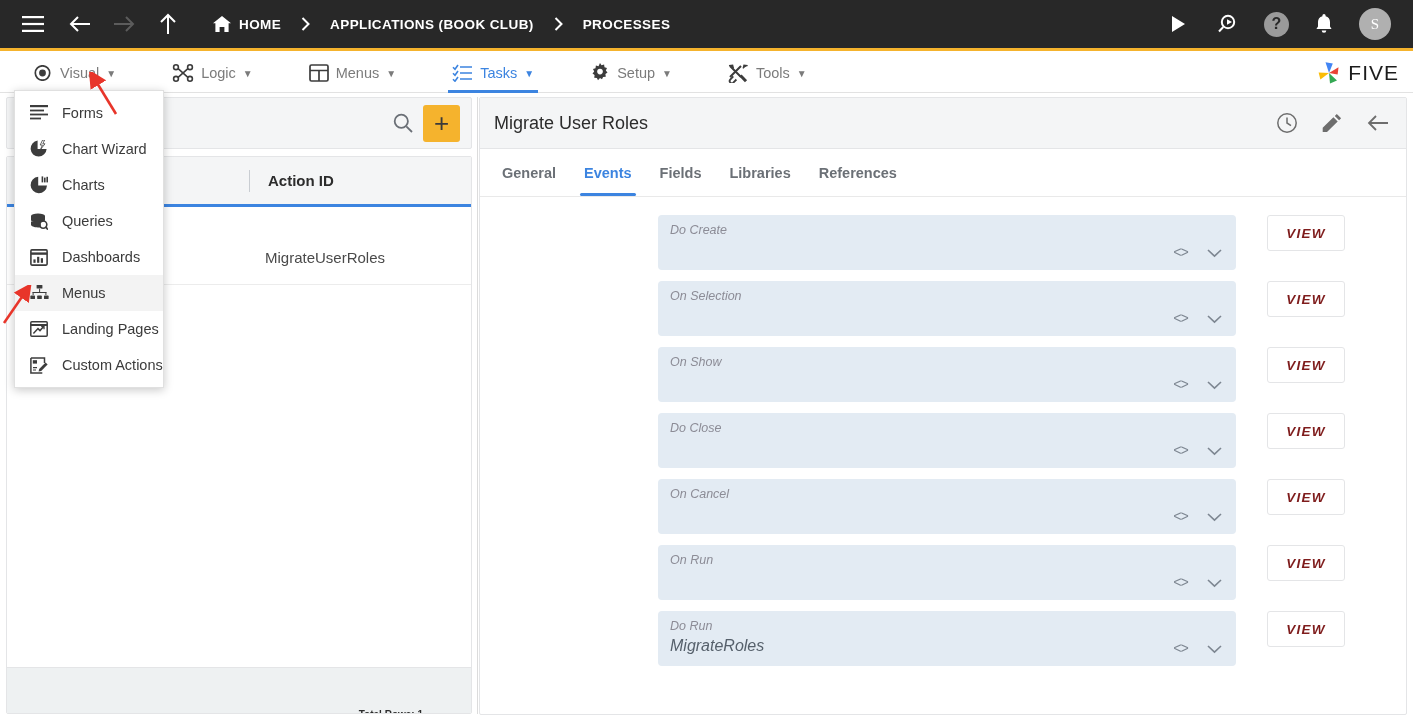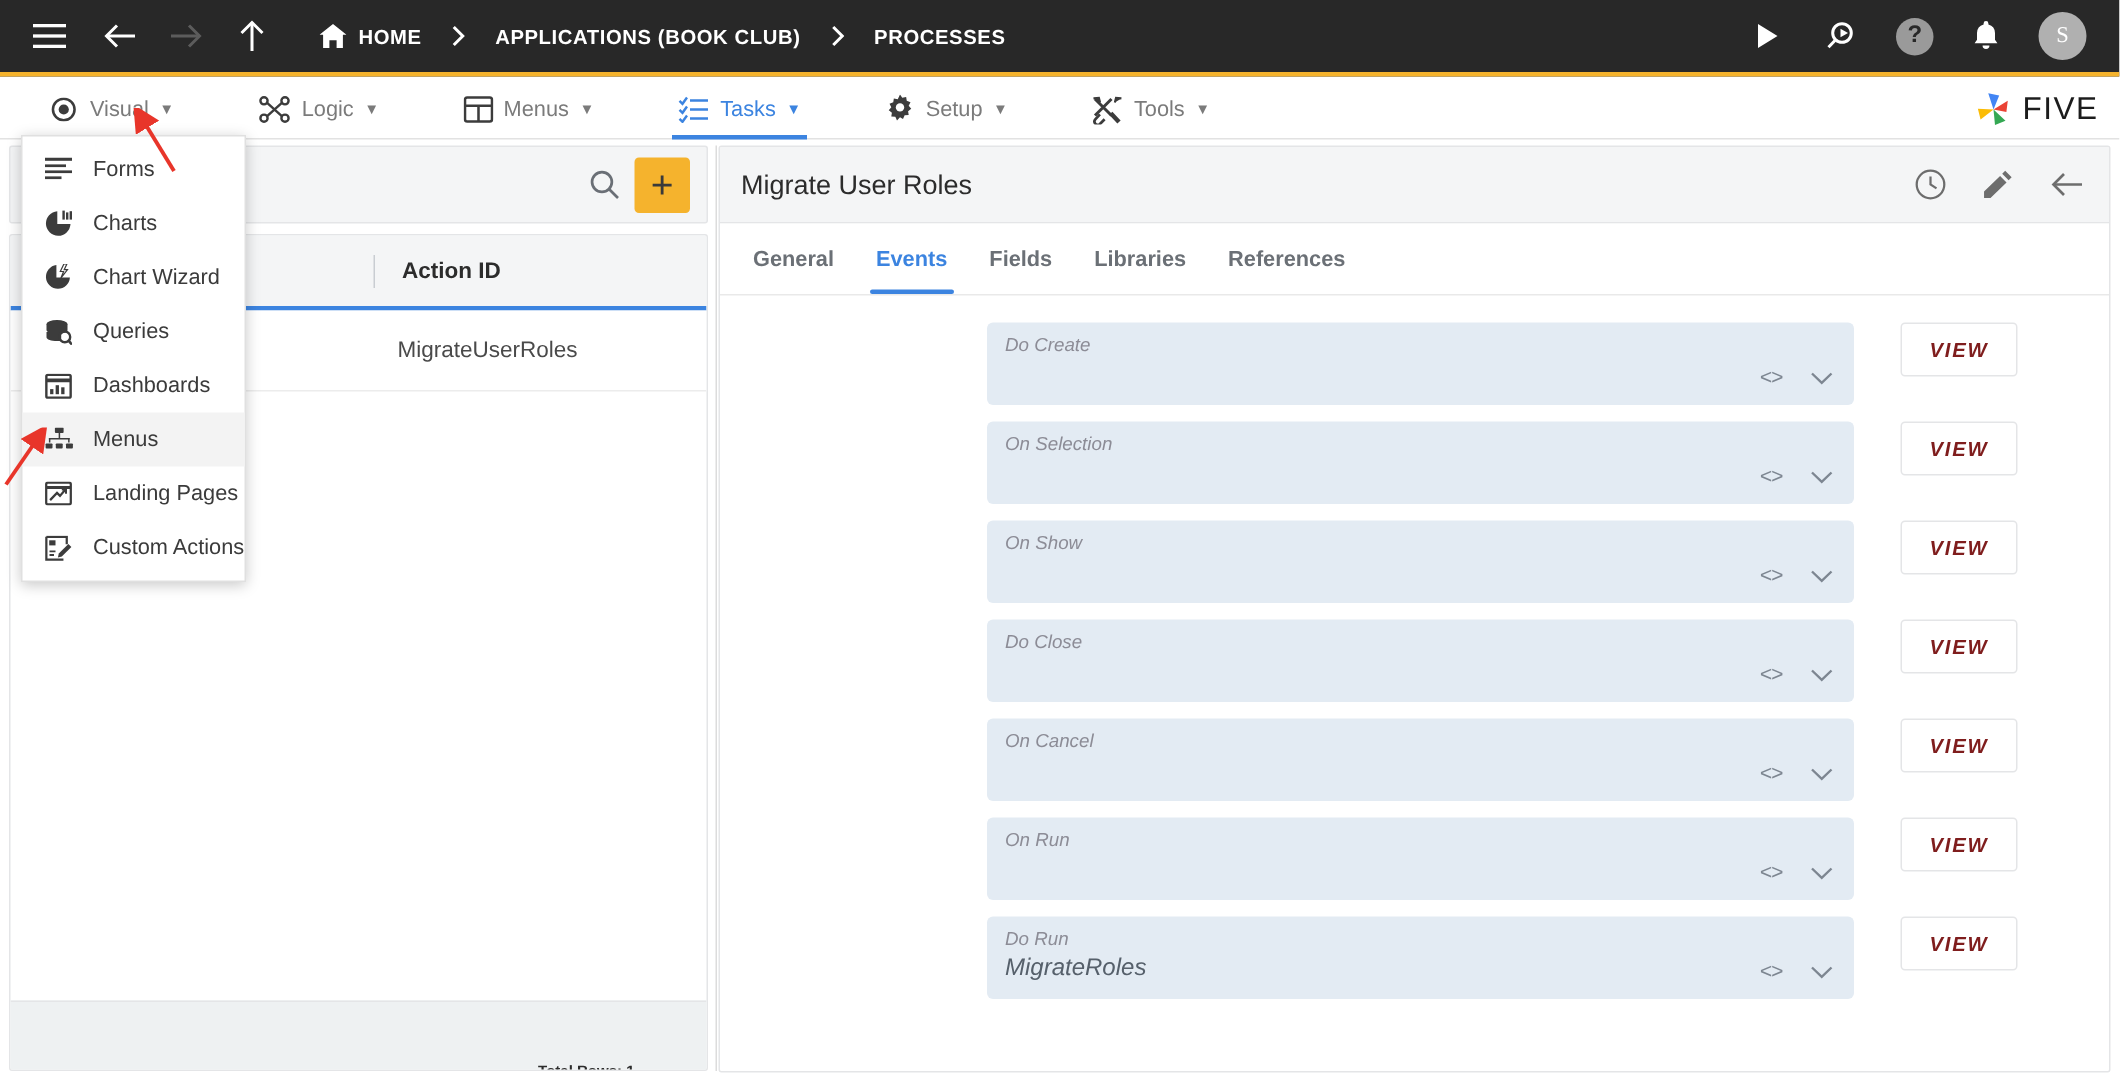--- a/index.html
+++ b/index.html
@@ -77,21 +77,21 @@
     padding-right:11px; border-radius:2px;
   }
   .search-icon { color:#6a6f76; display:flex; }
   .addbtn {
     width:37px; height:37px; background:#f5b32d; border-radius:3px;
     display:flex; align-items:center; justify-content:center;
     color:#3a3a3a; font-size:26px; line-height:1; font-weight:300;
   }
   .grid {
     margin-top:7px; flex:1; border:1px solid #e4e5e7; background:#fff;
-    display:flex; flex-direction:column; border-radius:2px; overflow:hidden;
+    display:flex; flex-direction:column; border-radius:2px; overflow:hidden;gap:24px;
   }
   .grid-head {
     height:50px; background:#f4f5f6; display:flex; align-items:center;
     border-bottom:3px solid #3c84e0;
   }
   .grid-head .col {
     font-size:15px; font-weight:bold; color:#2c2c2c; padding-left:18px;
     position:relative; height:100%; display:flex; align-items:center;
   }
   .col-divider {
@@ -562,37 +562,37 @@
           <rect x="0" y="8.6" width="18" height="1.8"></rect>
             <rect x="0" y="12.6" width="11" height="1.8"></rect>
         </svg>
       </span>
       <span>Forms</span>
     </div>
 
     <div class="dd-item">
       <span class="dd-ic">
         <svg width="18" height="18" viewBox="0 0 18 18" fill="currentColor">
+          <path d="M7.6 0.6A8 8 0 1016.6 9H7.6z"></path>
+          <path d="M12.6 0l-2.4 5h2.2l-1.8 4.4 4.4-5.6h-2.2L14.6 0z" fill="#fff" stroke="currentColor" stroke-width="0.8"></path>
+        </svg>
+      </span>
+      <span>Chart Wizard</span>
+    </div>
+
+    <div class="dd-item">
+      <span class="dd-ic">
+        <svg width="18" height="18" viewBox="0 0 18 18" fill="currentColor">
           <path d="M8.2 0.8A8.2 8.2 0 1017 9.4H8.2z"></path>
           <rect x="11.6" y="0.4" width="1.6" height="6"></rect>
             <rect x="14" y="1.6" width="1.6" height="4.8"></rect>
           <rect x="16.4" y="0.8" width="1.6" height="5.6"></rect>
         </svg>
       </span>
       <span>Charts</span>
-    </div>
-
-    <div class="dd-item">
-      <span class="dd-ic">
-        <svg width="18" height="18" viewBox="0 0 18 18" fill="currentColor">
-          <path d="M7.6 0.6A8 8 0 1016.6 9H7.6z"></path>
-          <path d="M12.6 0l-2.4 5h2.2l-1.8 4.4 4.4-5.6h-2.2L14.6 0z" fill="#fff" stroke="currentColor" stroke-width="0.8"></path>
-        </svg>
-      </span>
-      <span>Chart Wizard</span>
     </div>
 
     <div class="dd-item">
       <span class="dd-ic">
         <svg width="18" height="17" viewBox="0 0 18 17" fill="currentColor">
           <ellipse cx="8" cy="3" rx="7" ry="2.6"></ellipse>
           <path d="M1 3v4c0 1.4 3.1 2.6 7 2.6s7-1.2 7-2.6V3z"></path>
           <path d="M1 8.4v3.4c0 1.4 3.1 2.6 7 2.6 1 0 2-.1 2.8-.2V8.4z"></path>
           <circle cx="13.2" cy="11.6" r="3.6" fill="none" stroke="currentColor" stroke-width="1.6"></circle>
           <path d="M15.8 14.2L18 16.6" stroke="currentColor" stroke-width="1.8"></path>

